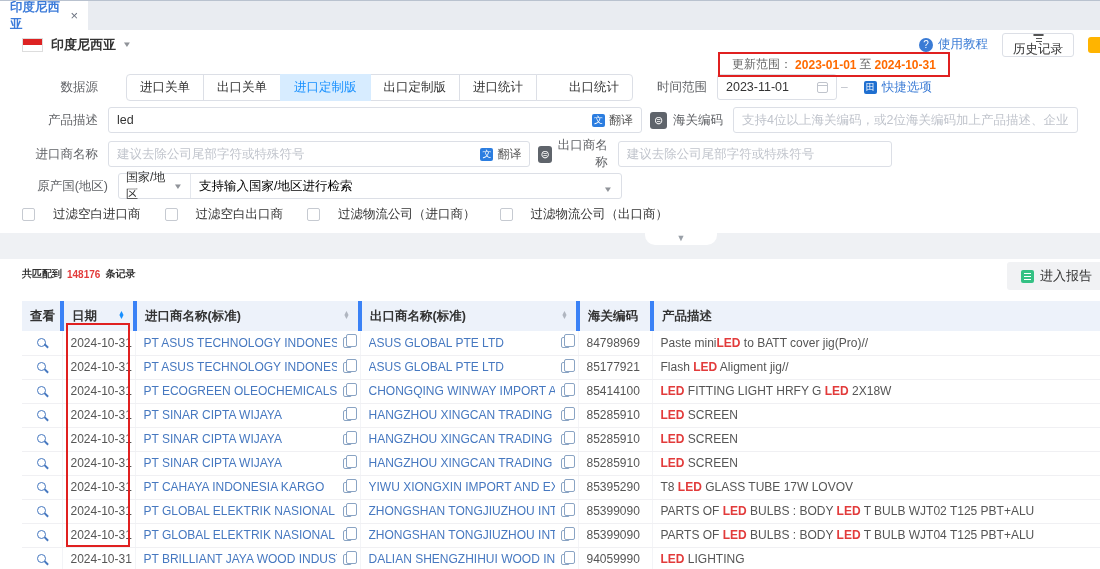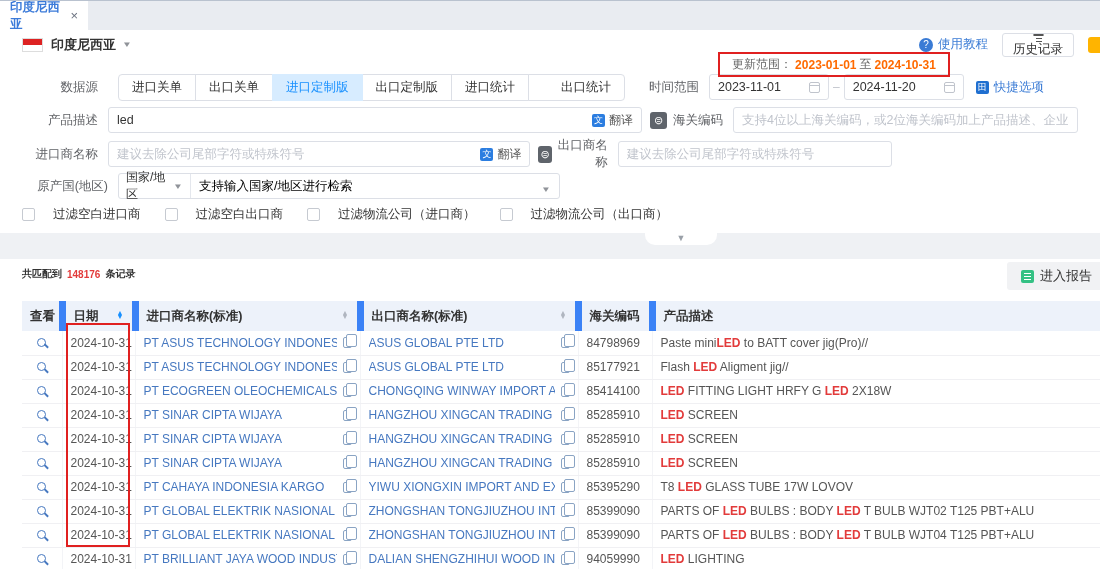--- a/index.html
+++ b/index.html
@@ -35,61 +35,61 @@
   .update-box .u-to { color:#666; }
 
   
   .form { position:absolute; left:0; top:58px; width:1100px; height:174px; background:#fff; }
   .frow { position:absolute; display:flex; align-items:center; }
   .flabel { width:108px; text-align:right; padding-right:10px; font-size:12.5px; color:#606266; flex:none; }
   .flabel2 { width:78px; text-align:right; padding-right:10px; font-size:12.5px; color:#606266; flex:none; }
 
   .segs { display:flex; }
   .seg { border:1px solid #dcdfe6; background:#fff; color:#333; font-size:12.5px; height:27px; line-height:25px; padding:0 13px; margin-left:-1px; cursor:pointer; }
-  .seg:first-child { border-radius:4px 0 0 4px; margin-left:10px; }
+  .seg:first-child { border-radius:4px 0 0 4px; margin-left:18px; }
   .seg:last-child { border-radius:0 4px 4px 0;padding-left:32px; }
   .seg.active { background:#d7ecff; color:#1890ff; border-color:#d7ecff; position:relative; }
 
   .inp { border:1px solid #dcdfe6; border-radius:3px; height:26px; background:#fff; display:flex; align-items:center; padding:0 8px; font-size:12.5px; color:#333; }
   .inp .ph { color:#c0c4cc; white-space:nowrap; overflow:hidden; }
   .date-inp { width:120px; justify-content:space-between; }
   .cal-icon { width:11px; height:11px; border:1px solid #c0c4cc; border-radius:2px; position:relative; flex:none; }
   .cal-icon::before { content:''; position:absolute; left:0; right:0; top:2px; height:1px; background:#c0c4cc; }
   .dash { color:#c0c4cc; margin:0 4px; font-size:12px; }
   .quick { display:flex; align-items:center; gap:5px; margin-left:12px; color:#3a7bd5; font-size:12.5px; cursor:pointer; }
   .grid-icon { width:13px; height:13px; background:#1f6fd0; border-radius:2px; color:#fff; font-size:9px; line-height:13px; text-align:center; }
 
   .wide-inp { width:534px; justify-content:space-between; }
   .right-inp { width:345px; }
   .translate { display:flex; align-items:center; gap:4px; color:#555; font-size:12px; cursor:pointer; flex:none; }
   .trans-icon { width:13px; height:13px; background:#2b7de0; border-radius:2px; color:#fff; font-size:9px; line-height:13px; text-align:center; }
   .exclude-icon { width:17px; height:17px; background:#5f646b; border-radius:3px; color:#fff; font-size:11px; line-height:16px; text-align:center; margin-left:8px; cursor:pointer; }
 
-  .origin-box { width:442px; height:26px; border:1px solid #dcdfe6; border-radius:3px; display:flex; align-items:center; }
+  .origin-box { width:504px; height:26px; border:1px solid #dcdfe6; border-radius:3px; display:flex; align-items:center; }
   .origin-sel { width:72px; height:100%; display:flex; align-items:center; justify-content:space-between; padding:0 7px; border-right:1px solid #e4e7ed; font-size:12px; color:#333; cursor:pointer; }
   .origin-input { flex:1; display:flex; align-items:flex-end; justify-content:space-between; padding:0 8px; font-size:12.5px; }
 
   .cklabel { display:flex; align-items:center; gap:18px; font-size:12.5px; color:#333; cursor:pointer; margin-right:24px; }
   .ckbox { width:13px; height:13px; border:1px solid #c6cad1; border-radius:2px; background:#fff; flex:none; }
 
   
   .gray-band { position:absolute; left:0; top:232px; width:1100px; height:26px; background:#eff1f4; }
   .notch { position:absolute; left:645px; top:230px; width:72px; height:14px; background:#fff; border-radius:0 0 10px 10px; display:flex; align-items:center; justify-content:center; color:#9aa0a8; font-size:9px; cursor:pointer; z-index:2; }
 
   
   .results { position:absolute; left:0; top:258px; width:1100px; height:311px; background:#fff; }
   .count-row { position:absolute; left:22px; top:8px; font-size:10px; font-weight:bold; color:#333; display:flex; gap:5px; align-items:center; }
   .count-num { color:#e23b3b; }
   .report-btn { position:absolute; right:-6px; top:3px; height:28px; background:#f1f2f4; border-radius:3px; display:flex; align-items:center; gap:6px; padding:0 14px; font-size:13px; color:#333; cursor:pointer; }
   .report-icon { width:13px; height:13px; background:#34c184; border-radius:2px; position:relative; }
   .report-icon::before { content:''; position:absolute; left:3px; top:3px; width:7px; height:1px; background:#fff; box-shadow:0 3px 0 #fff, 0 6px 0 #fff; }
 
   
   table.grid { position:absolute; left:22px; top:42px; width:1085px; border-collapse:collapse; table-layout:fixed; }
-  .grid th { background:#edf2fa; height:30px; font-size:12.5px; color:#333; font-weight:bold; text-align:left; padding:0 8px; border-right:7px solid #3b82f6; white-space:nowrap; overflow:hidden; }
+  .grid th { background:#edf2fa; height:30px; font-size:12.5px; color:#333; font-weight:bold; text-align:left; padding:0 8px; border-right:4px solid #3b82f6; white-space:nowrap; overflow:hidden; }
   .grid th.c-view { text-align:center; }
   .grid td { height:24px; font-size:12px; color:#555; padding:0 8px; border-bottom:1px solid #f0f0f3; border-right:1px solid #f3f4f7; white-space:nowrap; overflow:hidden; background:#fff; }
   .grid td.c-view { text-align:center; }
   .sorts { display:inline-flex; flex-direction:column; vertical-align:middle; margin-left:8px; line-height:4.5px; font-size:7px; color:#b0b6c0; position:relative; top:-1px; }
   .sorts.blue { color:#1890ff; }
   .th-flex { display:flex; align-items:center; justify-content:space-between; }
   .link { color:#4678c0; cursor:pointer; overflow:hidden; text-overflow:clip; white-space:nowrap; }
   .cellflex { display:flex; align-items:center; justify-content:space-between; gap:6px; }
   .copy-ic { width:9px; height:11px; border:1px solid #8aa4c4; border-radius:2px; position:relative; flex:none; background:#fff; cursor:pointer; }
   .copy-ic::before { content:''; position:absolute; left:2px; top:-4px; width:9px; height:11px; border:1px solid #8aa4c4; border-radius:2px; background:#fff; }
@@ -152,24 +152,20 @@
           <span class="seg">出口定制版</span>
           <span class="seg">进口统计</span>
           <span class="seg">出口统计</span>
         </span>
       <span class="flabel2" style="width:84px;">时间范围</span>
       <span class="inp date-inp">
         <span>2023-11-01</span>
         <span class="cal-icon"></span>
       </span>
       <span class="dash">–</span>
-      <span class="inp date-inp">
-        <span>2024-11-20</span>
-        <span class="cal-icon"></span>
-      </span>
       <span class="quick">
         <span class="grid-icon">田</span>
         <span>快捷选项</span>
       </span>
     </div>
 
     <div class="frow" style="left:0; top:48px; width:1100px; height:26px;">
       <span class="flabel">产品描述</span>
       <span class="inp wide-inp">
         <span>led</span>

